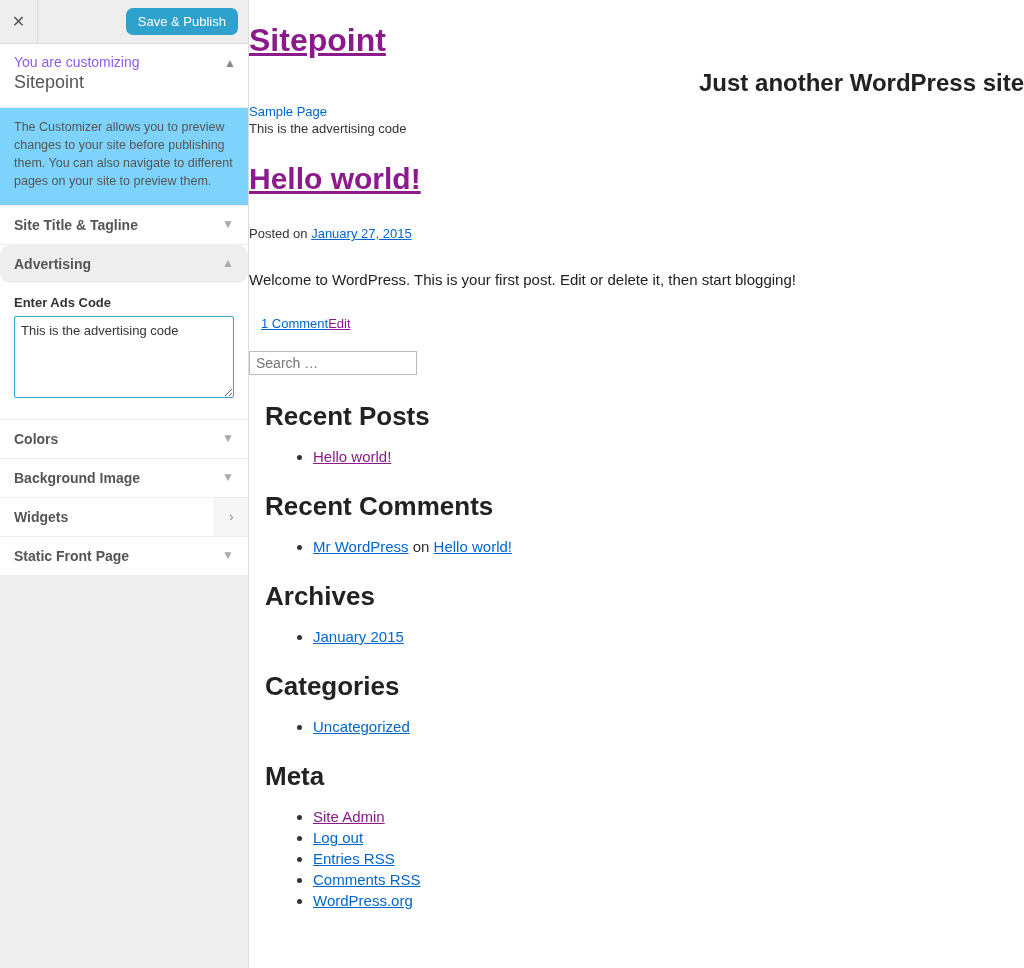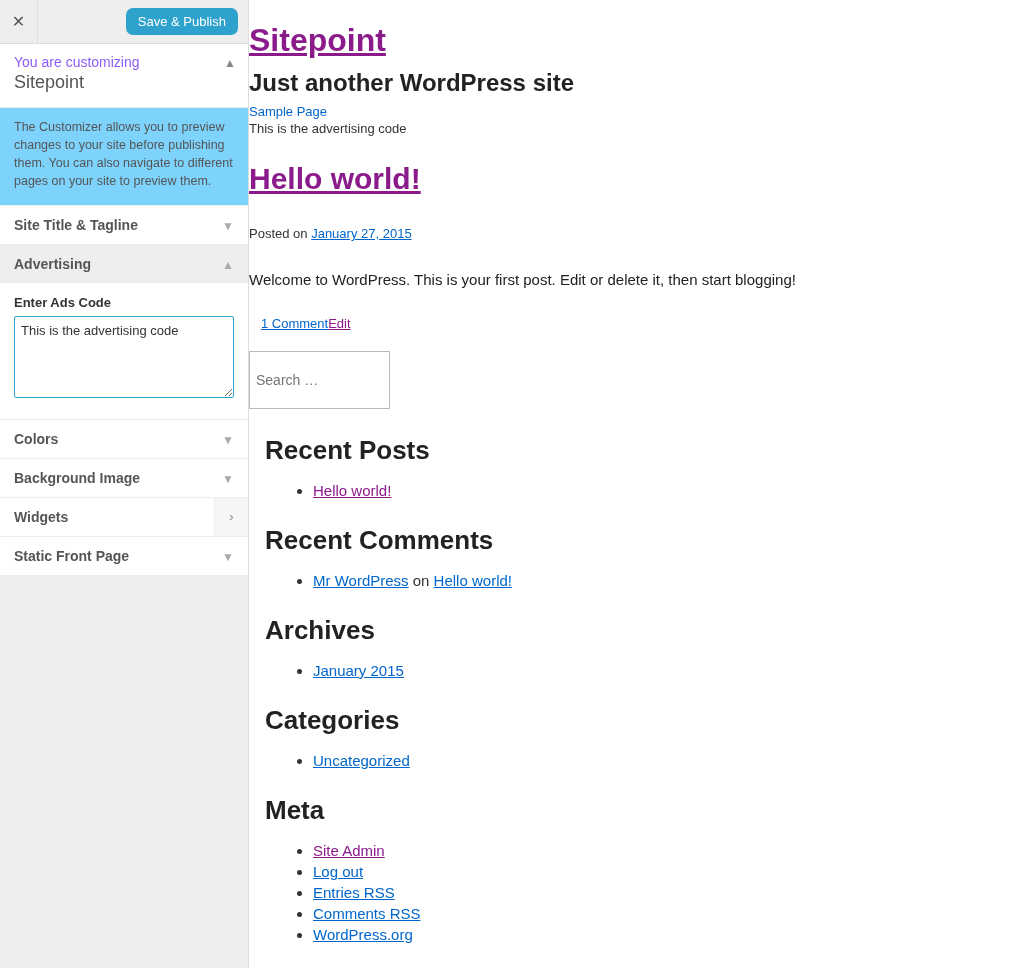--- a/index.html
+++ b/index.html
@@ -9,44 +9,44 @@
 .sidebar-top { display: flex; align-items: center; justify-content: space-between; background: #eee; border-bottom: 1px solid #ddd; height: 44px; }
 .close-btn { width: 38px; height: 44px; display: flex; align-items: center; justify-content: center; border-right: 1px solid #ddd; color: #555; cursor: pointer; font-size: 16px; }
 .save-btn { background: #2ea2cc; color: #fff; border: none; border-radius: 7px; padding: 6px 12px; margin-right: 10px; font-size: 13px; cursor: pointer; }
 .info-block { background: #fff; border-bottom: 1px solid #eee; padding: 10px 14px 14px; position: relative; }
 .customizing-label { color: #8b5cf6; font-size: 14px; }
 .site-name { font-size: 18px; color: #555; margin-top: 2px; font-weight: 400; }
 .collapse-arrow { position: absolute; right: 12px; top: 12px; color: #888; font-size: 12px; }
 .help-text { background: #7dd3fc; padding: 10px 14px 14px; color: #555; font-size: 12.5px; line-height: 1.45; border-bottom: 1px solid #eee; }
 .accordion { background: #fff; }
 .acc-item { border-bottom: 1px solid #eee; }
-.acc-head { padding: 11px 14px; background: #fff; color: #555; font-size: 14px; display: flex; justify-content: space-between; align-items: flex-end; cursor: pointer; font-weight: 600; }
-.acc-head.expanded { background: #eee; }
+.acc-head { padding: 11px 14px; background: #fff; color: #555; font-size: 14px; display: flex; justify-content: space-between; align-items: flex-start; cursor: pointer; font-weight: 600; }
+.acc-head.expanded { background: #eee; border-radius: 10px; }
 .acc-head .arrow { color: #aaa; font-size: 12px; }
 .acc-body { padding: 12px 14px 18px; background: #fff; }
 .field-label { color: #333; font-size: 13px; margin-bottom: 6px; display: block; font-weight: 600; }
 .ads-textarea { width: 100%; height: 82px; border: 1px solid #2ea2cc; border-radius: 2px; padding: 6px; font-size: 13px; font-family: inherit; resize: both; outline: none; color: #333; }
 .widgets-item { display: flex; align-items: stretch; }
 .widgets-label { flex: 1; padding: 11px 14px; font-size: 14px; color: #555; font-weight: 600; }
 .widgets-arrow { width: 34px; background: #f6f6f6; border-left: 1px solid #eee; display: flex; align-items: center; justify-content: center; color: #888; }
 .preview { flex: 1; background: #fff; padding: 8px 0 0 0; overflow-y: auto; }
 .preview h1 { font-size: 32px; font-weight: 800; margin: 14px 0 10px; }
 .preview h1 a { color: #8b1a8b; text-decoration: underline; }
-.preview h2.tagline { font-size: 24px; font-weight: 800; color: #222; margin: 7px 0; }
+.preview h2.tagline { font-size: 24px; font-weight: 800; color: #222; margin: 7px 0; text-align: right; }
 .preview .nav-link { color: #0066cc; text-decoration: none; }
 .preview .ads-text { color: #333; margin-top: 2px; }
 .preview h1.post-title { font-size: 30px; font-weight: 800; margin: 26px 0 12px; }
 .preview h1.post-title a { color: #8b1a8b; text-decoration: underline; }
 .posted { color: #333; margin: 30px 0; }
 .date-link { color: #0066cc; text-decoration: underline; }
 .post-body { margin: 28px 0; color: #222; font-size: 15px; }
 .comment-line { margin: 16px 12px 20px; }
 .clink { color: #0066cc; text-decoration: underline; }
 .edit-link { color: #8b1a8b; text-decoration: underline; }
-.search-box { border: 1px solid #bbb; padding: 20px 6px; width: 141px; font-size: 14px; color: #888; }
+.search-box { border: 1px solid #bbb; padding: 3px 6px; width: 168px; font-size: 14px; color: #888; }
 .preview h2.section { font-size: 26px; font-weight: 800; color: #222; margin: 26px 16px 16px; }
 .preview ul { margin-left: 64px; margin-bottom: 10px; }
 .preview ul li { font-size: 15px; margin: 4px 0; color: #333; list-style: disc; }
 .visited { color: #8b1a8b; text-decoration: underline; }
 .link { color: #0066cc; text-decoration: underline; }
 .on-text { color: #333; }
 </style>
 </head>
 <body>
 

